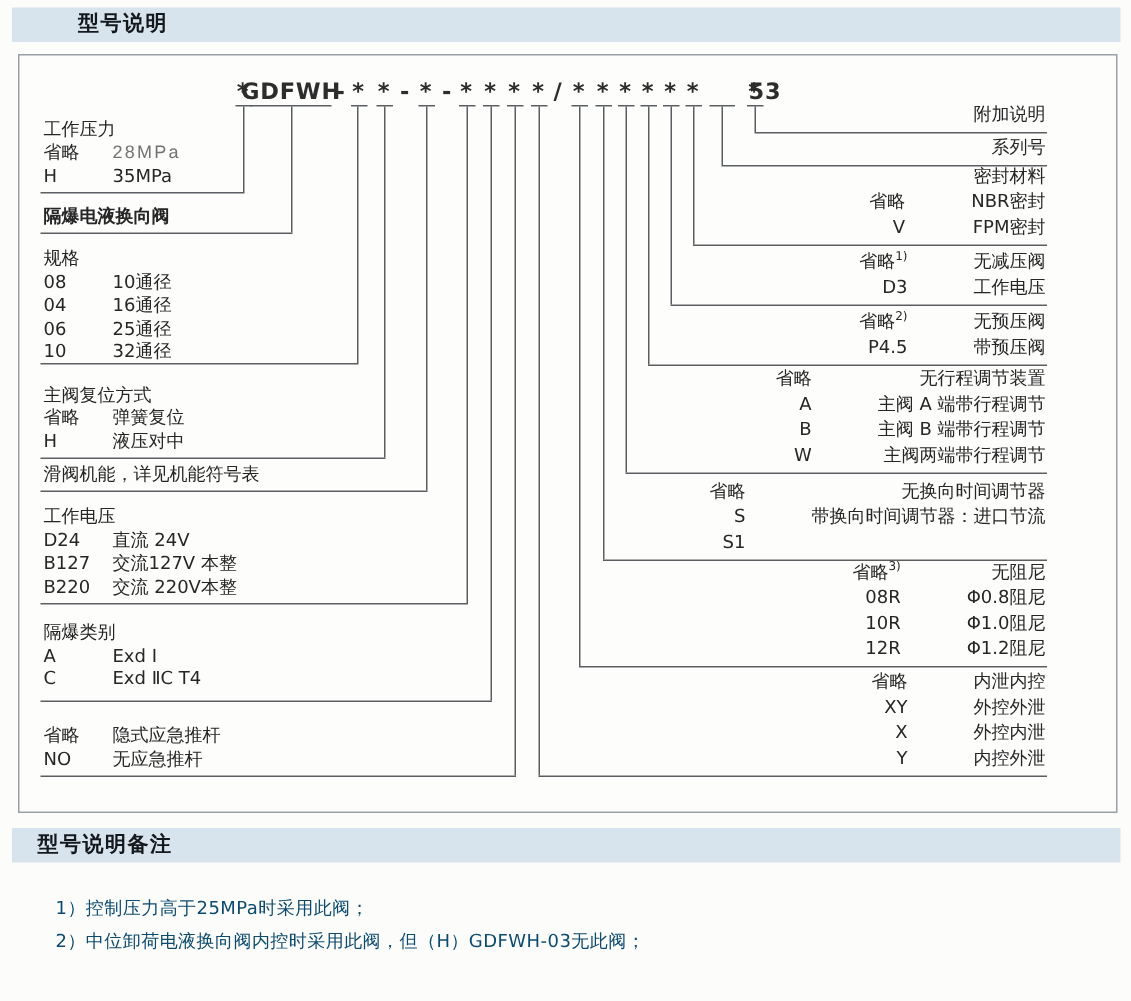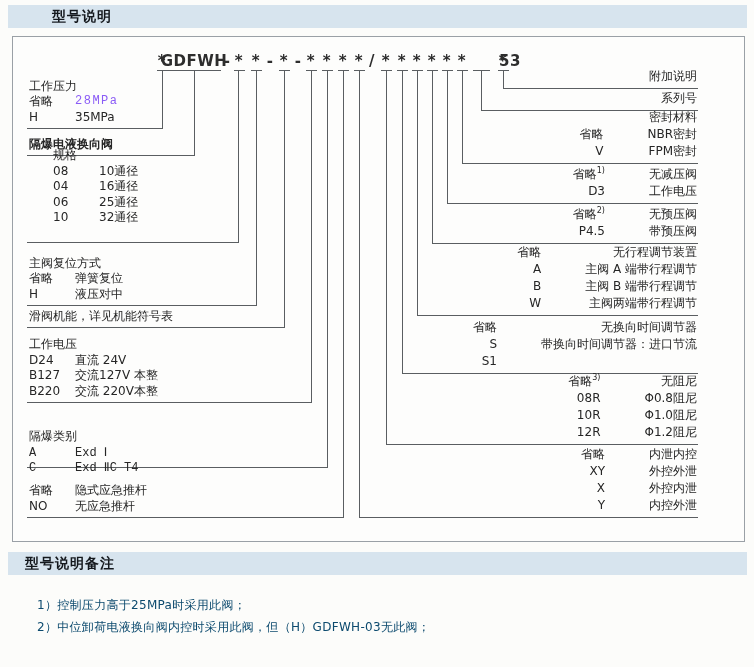--- a/index.html
+++ b/index.html
@@ -32,21 +32,21 @@
   .grp .grid{display:grid;grid-template-columns:auto auto;}
   .grp.left .grid{justify-content:start;line-height:15.5px;}
   .grp.right .grid{justify-content:end;line-height:17px;}
   .grp .t{grid-column:1 / -1;}
   .grp.left .c{min-width:42px;padding-right:4px;}
   .grp.left .d{}
   .grp.right .c{text-align:right;padding-right:14px;}
   .grp.right .d{text-align:right;padding-left:30px;}
   .grp.right .t{text-align:right;}
   sup{font-size:8px;line-height:0;}
-  .muted{color:#8b5cf6;font-family:Liberation Mono, monospace;letter-spacing:1.5px;}
+  .muted{color:#737373;font-family:Liberation Sans, sans-serif;letter-spacing:1.5px;}
   #notes{
     position:absolute;left:37px;top:595px;
     font-size:12px;color:#0c4a6e;line-height:21.5px;letter-spacing:.3px;
   }
 </style>
 </head>
 <body>
 
 <div class="hbar" id="bar-top">型号说明</div>
 
@@ -103,21 +103,21 @@
     </div>
     <div class="line" style="left: 194px; top: 71px; width: 1px; height: 84px;"></div>
     <div class="line" style="left: 27px; top: 155px; width: 168px; height: 1px;"></div>
     <div class="grp left" style="top: 136.5px; left: 29px; font-weight: bold;">
       <div class="grid">
         <div class="t">隔爆电液换向阀</div>
       </div>
     </div>
     <div class="line" style="left: 238px; top: 71px; width: 1px; height: 171px;"></div>
     <div class="line" style="left: 27px; top: 242px; width: 212px; height: 1px;"></div>
-    <div class="grp left" style="top: 148px; left: 29px; margin-left: 24px;">
+    <div class="grp left" style="top: 165px; left: 29px;">
       <div class="grid">
         <div class="t">规格</div>
         <div class="c"><span>08</span></div>
         <div class="d">10通径</div>
         <div class="c"><span>04</span></div>
         <div class="d">16通径</div>
         <div class="c"><span>06</span></div>
         <div class="d">25通径</div>
         <div class="c"><span>10</span></div>
         <div class="d">32通径</div>
@@ -149,21 +149,21 @@
         <div class="c"><span>D24</span></div>
         <div class="d">直流 24V</div>
         <div class="c"><span>B127</span></div>
         <div class="d">交流127V 本整</div>
         <div class="c"><span>B220</span></div>
         <div class="d">交流 220V本整</div>
       </div>
     </div>
     <div class="line" style="left: 327px; top: 71px; width: 1px; height: 396px;"></div>
     <div class="line" style="left: 27px; top: 467px; width: 301px; height: 1px;"></div>
-    <div class="grp left" style="top: 430px; left: 29px; font-family: Liberation Mono, monospace;">
+    <div class="grp left" style="top: 414px; left: 29px;">
       <div class="grid">
         <div class="t">隔爆类别</div>
         <div class="c"><span>A</span></div>
         <div class="d">Exd Ⅰ</div>
         <div class="c"><span>C</span></div>
         <div class="d">Exd ⅡC T4</div>
       </div>
     </div>
     <div class="line" style="left: 343px; top: 71px; width: 1px; height: 446px;"></div>
     <div class="line" style="left: 27px; top: 517px; width: 317px; height: 1px;"></div>

